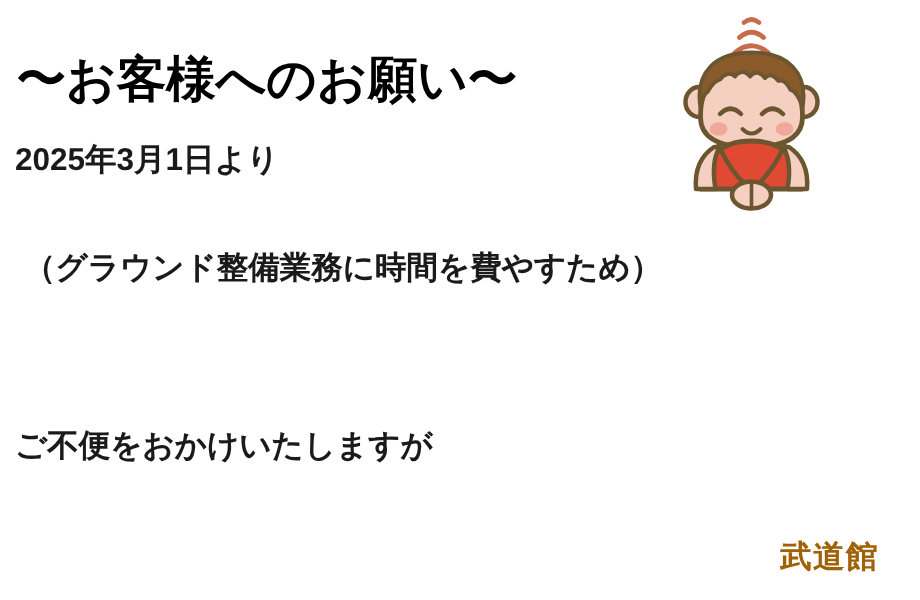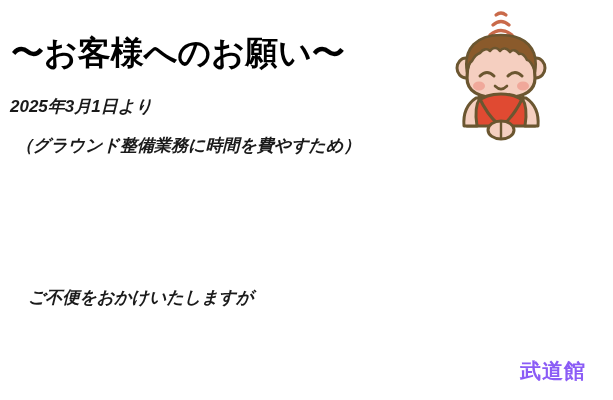--- a/index.html
+++ b/index.html
@@ -31,48 +31,48 @@
   }
 
   
   .body-block {
     position: absolute;
     left: 10px;
     top: 87px;
     width: 430px;
   }
   .body-line {
-    font-size: 17px;
+    font-size: 21px;
     font-weight: bold;
     line-height: 39px;
     white-space: nowrap;
     color: #1a1a1a;
-    font-style: italic;
   }
   .body-line.indent {
     padding-left: 6px;
+    margin-top: 33px;
   }
 
   .body-block-2 {
     position: absolute;
-    left: 28px;
+    left: 10px;
     top: 278px;
     width: 520px;
   }
 
   
   .signature {
     position: absolute;
     right: 27px;
     top: 357px;
     font-size: 21px;
     font-weight: bold;
     letter-spacing: 1px;
     white-space: nowrap;
-    color: #8b5cf6;
+    color: #a16207;
   }
 
   
   .illustration {
     position: absolute;
     left: 443px;
     top: 2px;
     width: 120px;
     height: 145px;
   }

